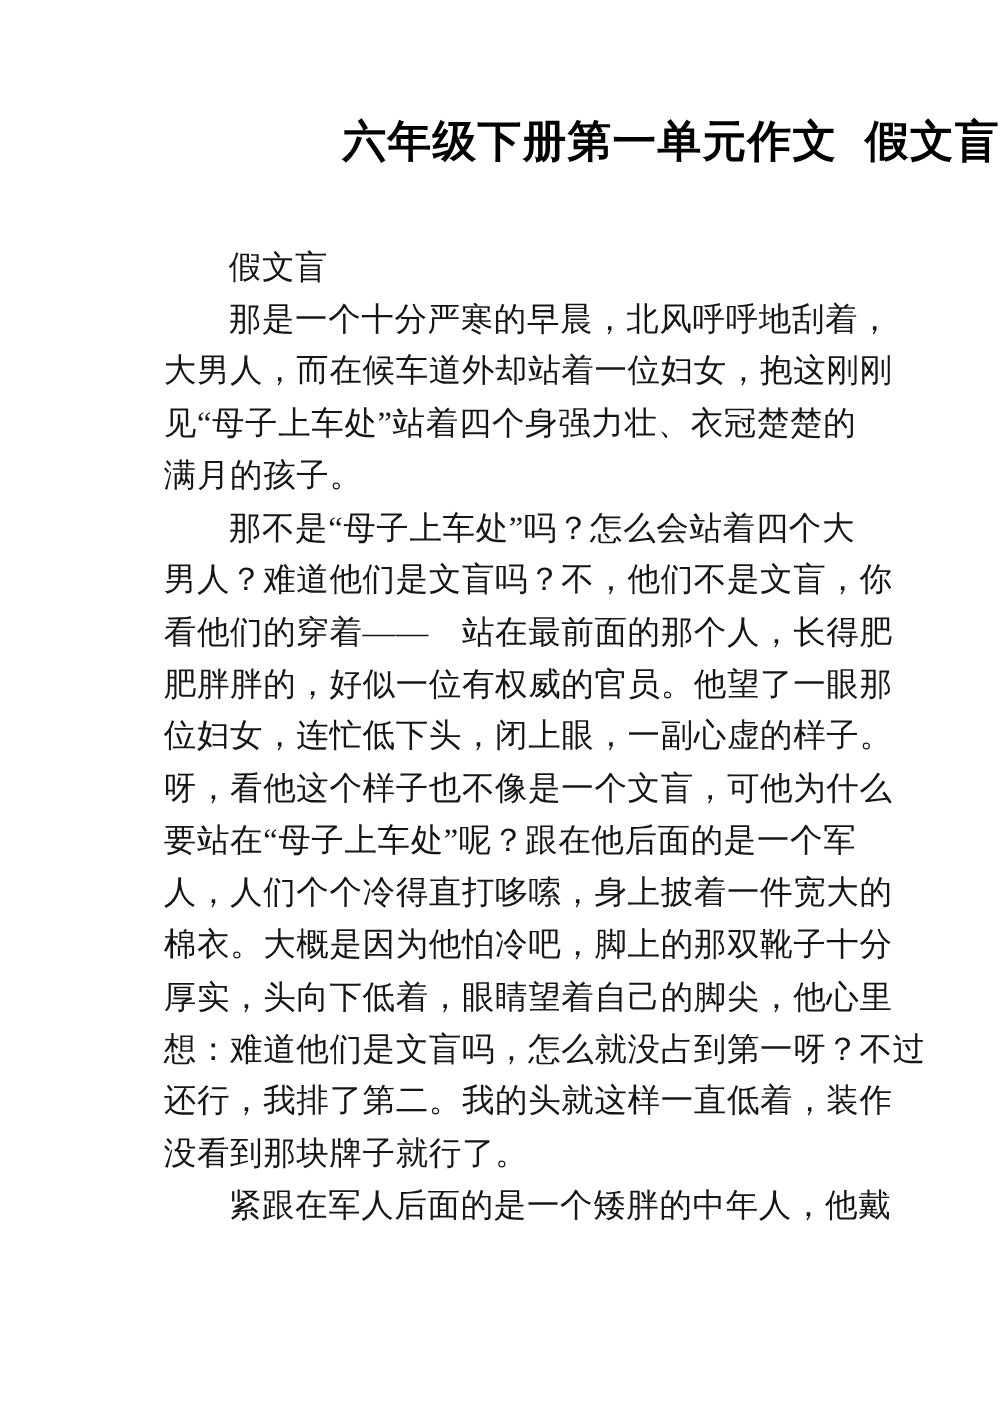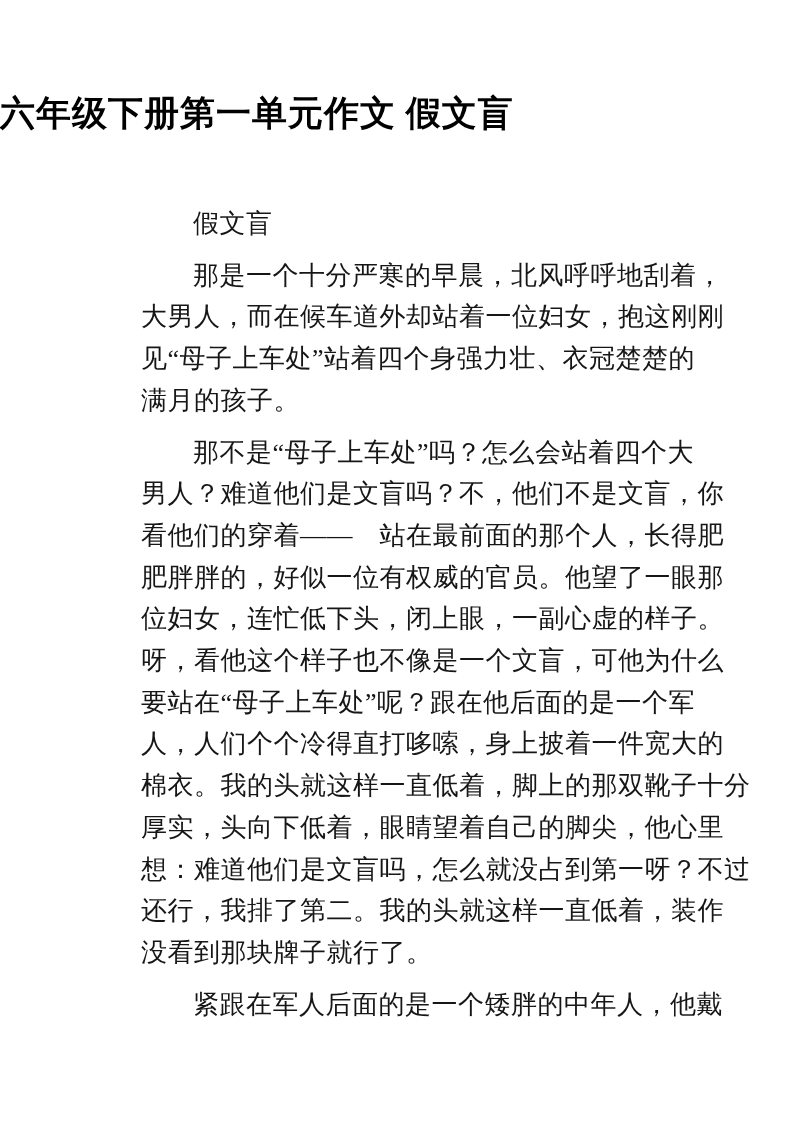--- a/index.html
+++ b/index.html
@@ -13,40 +13,40 @@
     height: 1132px;
     background: #ffffff;
     overflow: hidden;
     font-family: "Liberation Serif", "DejaVu Serif", serif;
   }
   .doc-title {
     position: absolute;
     top: 90px;
     left: 0;
     width: 100%;
-    text-align: left;
-    font-family: Liberation Serif, serif;
+    text-align: right;
+    font-family: Liberation Mono, monospace;
     font-weight: 700;
     font-size: 35px;
     letter-spacing: 1px;
     color: #000000;
     white-space: nowrap;
   }
   .essay {
     position: absolute;
     top: 193px;
     left: 131px;
     width: 562px;
     font-size: 26px;
     line-height: 41.7px;
     color: #161616;
     letter-spacing: 0.5px;
   }
   .paragraph {
-    margin: 10px;
+    margin: 0;
     padding: 0;
   }
   .line {
     white-space: nowrap;
   }
   .line.indent {
     text-indent: 52px;
   }
 </style>
 </head>
@@ -66,21 +66,21 @@
       </div>
       <div class="paragraph">
         <div class="line indent">那不是“母子上车处”吗？怎么会站着四个大</div>
         <div class="line">男人？难道他们是文盲吗？不，他们不是文盲，你</div>
         <div class="line">看他们的穿着——　站在最前面的那个人，长得肥</div>
         <div class="line">肥胖胖的，好似一位有权威的官员。他望了一眼那</div>
         <div class="line">位妇女，连忙低下头，闭上眼，一副心虚的样子。</div>
         <div class="line">呀，看他这个样子也不像是一个文盲，可他为什么</div>
         <div class="line">要站在“母子上车处”呢？跟在他后面的是一个军</div>
         <div class="line">人，人们个个冷得直打哆嗦，身上披着一件宽大的</div>
-        <div class="line">棉衣。我的头就这样一直低着，脚上的那双靴子十分</div>
+        <div class="line">棉衣。大概是因为他怕冷吧，脚上的那双靴子十分</div>
         <div class="line">厚实，头向下低着，眼睛望着自己的脚尖，他心里</div>
         <div class="line">想：难道他们是文盲吗，怎么就没占到第一呀？不过</div>
         <div class="line">还行，我排了第二。我的头就这样一直低着，装作</div>
         <div class="line">没看到那块牌子就行了。</div>
       </div>
       <div class="paragraph">
         <div class="line indent">紧跟在军人后面的是一个矮胖的中年人，他戴</div>
       </div>
     </div>
 </div>

